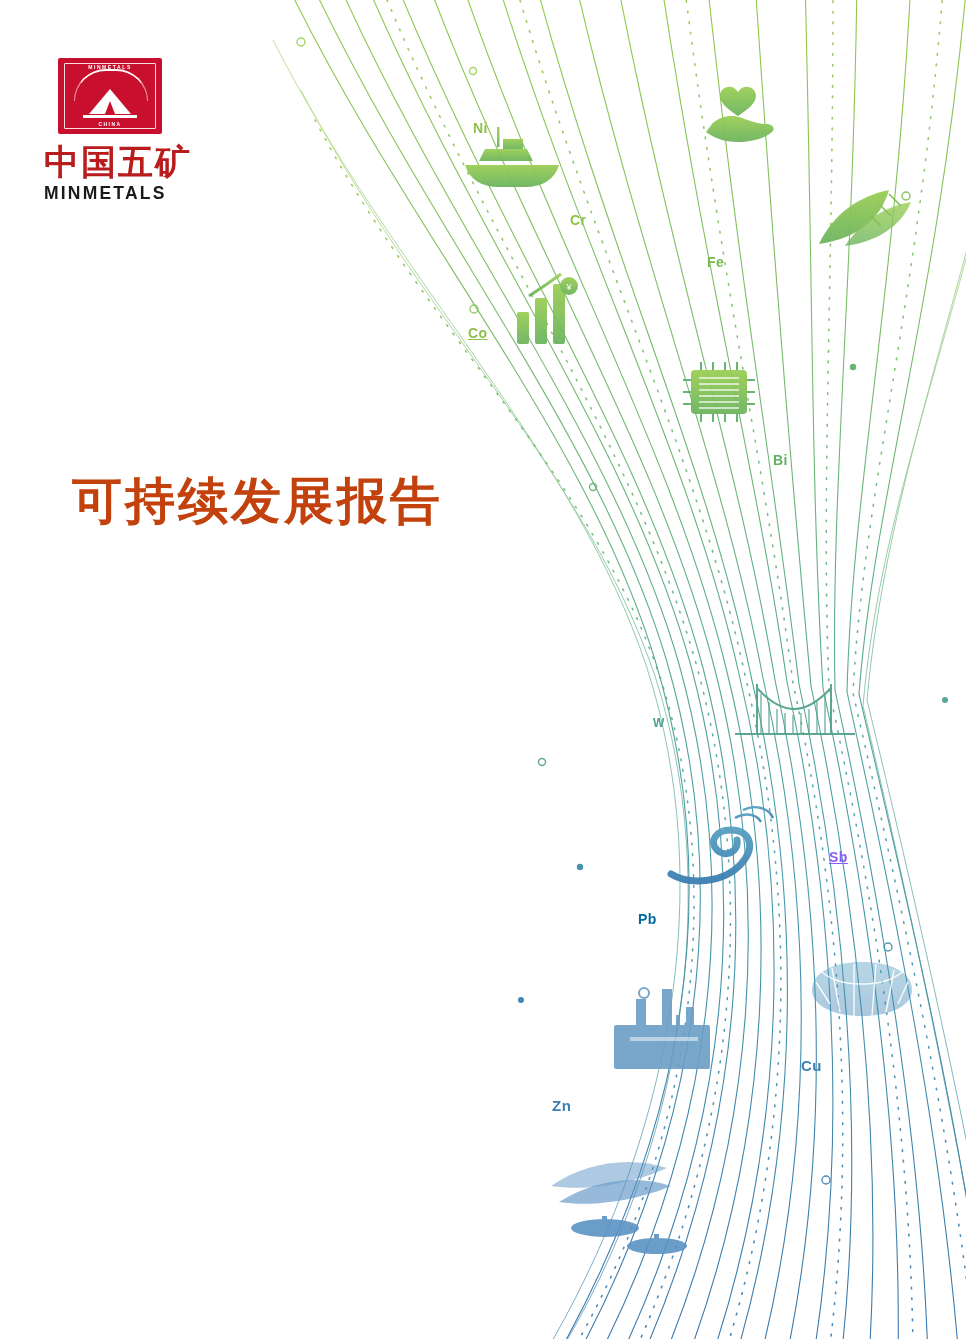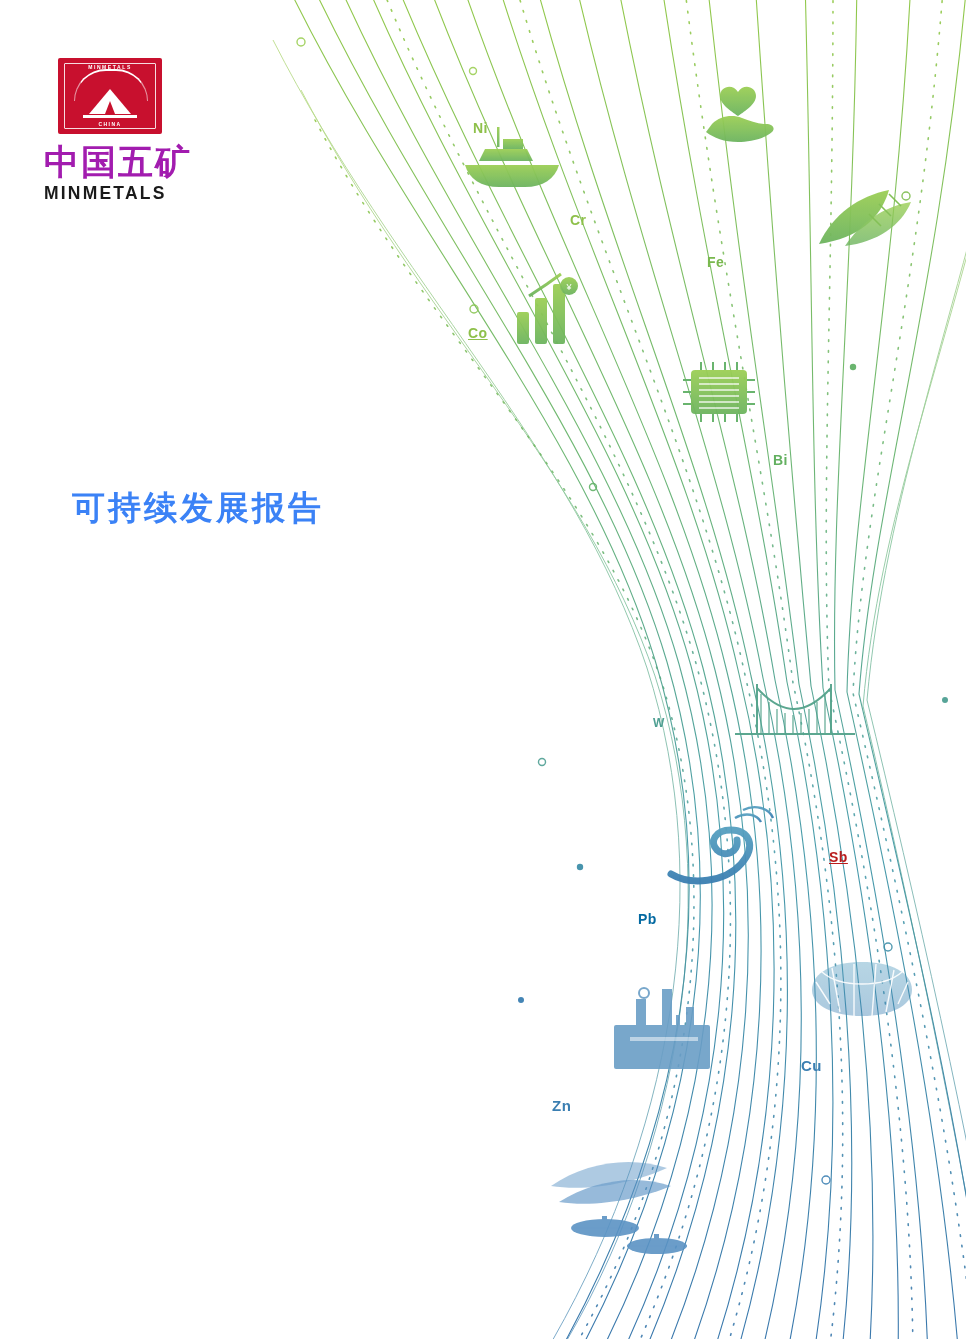--- a/index.html
+++ b/index.html
@@ -99,21 +99,21 @@
     margin-left: -27px;
     width: 54px;
     height: 3px;
     background: #ffffff;
   }
   .logo-cn {
     margin-top: 10px;
     font-size: 35px;
     font-weight: bold;
     letter-spacing: 2px;
-    color: #a21caf;
+    color: #b91c1c;
     line-height: 1.05;
   }
   .logo-en {
     margin-top: 2px;
     font-size: 17.5px;
     font-weight: bold;
     letter-spacing: 2.2px;
     color: #1a1a1a;
   }
 
@@ -127,25 +127,25 @@
     font-size: 92px;
     font-weight: bold;
     line-height: 1;
     letter-spacing: -1px;
     background: linear-gradient(100deg, #5aa84c 0%, #4aa07a 40%, #3f8fb5 75%, #3d7fb8 100%);
     -webkit-background-clip: text;
     background-clip: text;
     color: transparent;
   }
   .title-cn {
-    margin-top: 24px;
-    font-size: 33px;
+    margin-top: 8px;
+    font-size: 50px;
     font-weight: bold;
     letter-spacing: 3px;
-    color: #3b82f6;
+    color: #c2410c;
     line-height: 1.15;
   }
 
   
   .artwork {
     position: absolute;
     left: 255px;
     top: 0;
     width: 711px;
     height: 1339px;
@@ -328,21 +328,21 @@
         </g>
       </g>
     </svg>
 
     <div class="elem-label" style="left:198px; top:120px; color:#8ec04a;margin-left:20px;">Ni</div>
     <div class="elem-label" style="left:315px; top:212px; color:#8ec04a;">Cr</div>
     <div class="elem-label" style="left:452px; top:254px; color:#79b84e;">Fe</div>
     <div class="elem-label" style="left:213px; top:325px; color:#8ec04a;text-decoration:underline;">Co</div>
     <div class="elem-label" style="left:518px; top:452px; color:#63b060;text-align:center;">Bi</div>
     <div class="elem-label" style="left:398px; top:716px; color:#4e9f92; font-size:12px;">W</div>
-    <div class="elem-label" style="left:574px; top:849px; color:#b91c1c;text-decoration:underline;">Sb</div>
+    <div class="elem-label" style="left:574px; top:849px; color:#8b5cf6;text-decoration:underline;">Sb</div>
     <div class="elem-label" style="left:383px; top:911px; color:#0369a1;">Pb</div>
     <div class="elem-label" style="left:546px; top:1057px; color:#3b7fb2; font-size:15px;">Cu</div>
     <div class="elem-label" style="left:297px; top:1097px; color:#3b7fb2; font-size:15px;text-align:right;">Zn</div>
   </div>
 
   <div class="logo-block">
     <div class="logo-mark">
       <div class="mark-inner"></div>
       <div class="mark-top-text">MINMETALS</div>
       <div class="mark-arc"></div>

